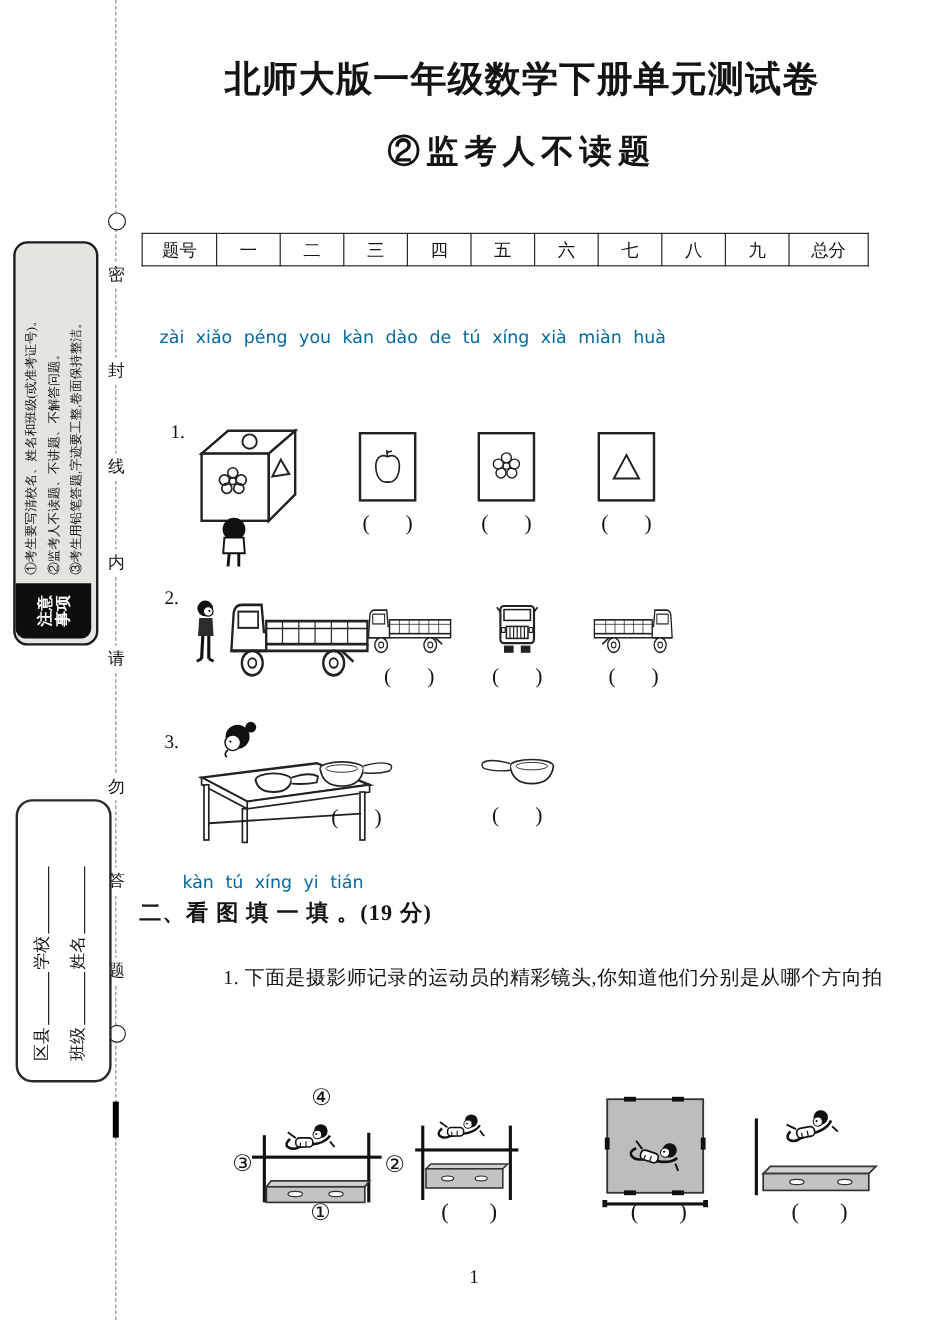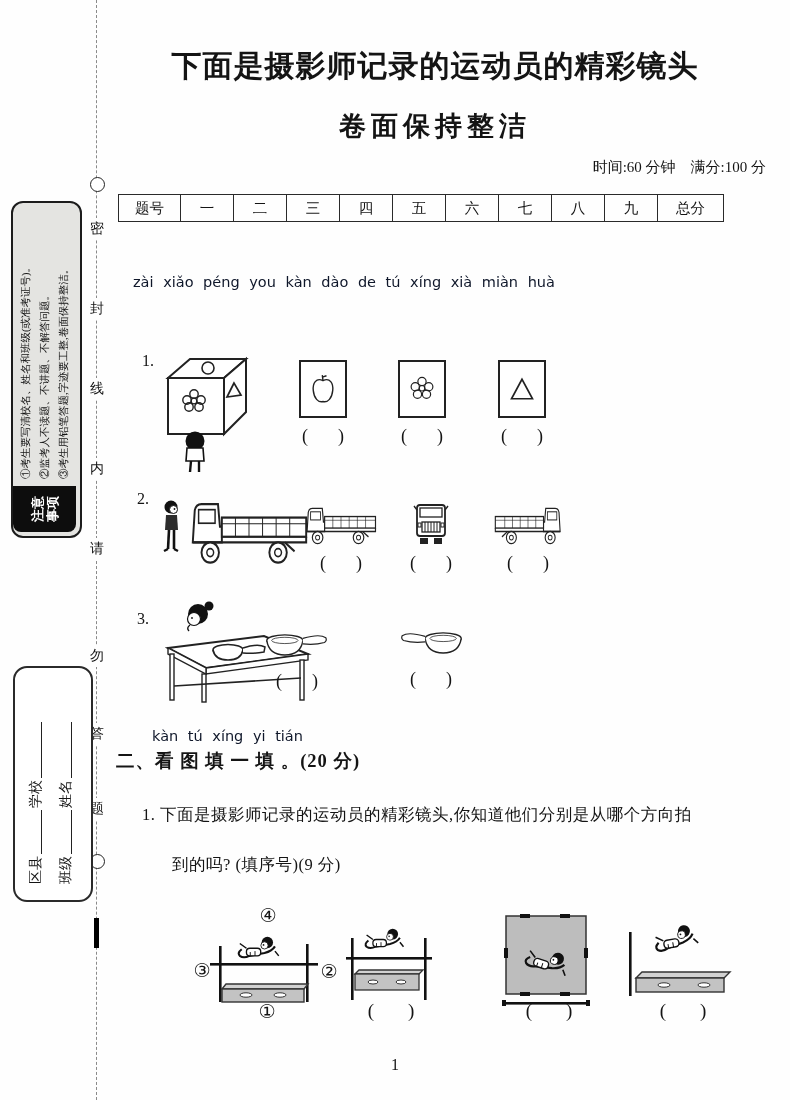--- a/index.html
+++ b/index.html
@@ -25,24 +25,24 @@
   .student-line{height:30px;line-height:30px;white-space:nowrap;}
   .uline{display:inline-block;border-bottom:1.3px solid #222;height:14px;vertical-align:-2px;margin:0 2px;}
   
   .title{position:absolute;left:85px;top:46px;width:700px;text-align:center;font-size:30px;font-weight:900;letter-spacing:1px;}
   .subtitle{position:absolute;left:85px;top:108px;width:700px;text-align:center;font-size:27px;font-weight:900;letter-spacing:5px;}
   .exam-info{position:absolute;left:400px;top:158px;width:366px;text-align:right;font-size:15px;}
   
   .score-table{position:absolute;left:118px;top:194px;border-collapse:collapse;}
   .score-table td{border:1.6px solid #2a2a2a;height:26px;text-align:center;font-size:14.5px;padding:0;}
   
-  .pinyin{position:absolute;font-family:"DejaVu Sans","Liberation Sans",sans-serif;font-size:14.5px;word-spacing:5px;color:#0f172a;}
+  .pinyin{position:absolute;font-family:"DejaVu Sans","Liberation Sans",sans-serif;font-size:14.5px;word-spacing:5px;color:#0369a1;}
   .q-head{position:absolute;font-size:18.5px;font-weight:bold;letter-spacing:1px;}
   .q-num{position:absolute;font-size:16px;}
-  .body-text{position:absolute;font-size:16.5px;letter-spacing:0.5px;}
+  .body-text{position:absolute;font-size:16.5px;letter-spacing:0.5px;margin-left:44px;}
   .opt{position:absolute;display:flex;flex-direction:column;align-items:center;width:80px;}
   .card{width:44px;height:54px;border:2px solid #222;display:flex;align-items:center;justify-content:center;background:#fff;}
   .paren{display:flex;justify-content:center;gap:30px;font-size:18px;line-height:20px;}
   .mt8{margin-top:8px;} .mt6{margin-top:6px;} .mt10{margin-top:10px;}
   .fig-paren{position:absolute;top:1000px;width:80px;display:flex;justify-content:center;gap:34px;font-size:19px;}
   .circ-num{position:absolute;width:24px;text-align:center;font-size:19px;font-family:"DejaVu Sans",sans-serif;}
   .page-num{position:absolute;left:0;top:1056px;width:790px;text-align:center;font-size:16px;}
   svg{display:block;}
 </style>
 </head>
@@ -112,23 +112,22 @@
     <div class="student-inner vrot">
       <div class="student-line">
         <span>区县</span><span class="uline" style="width:44px"></span><span>学校</span><span class="uline" style="width:56px"></span>
       </div>
       <div class="student-line">
         <span>班级</span><span class="uline" style="width:44px"></span><span>姓名</span><span class="uline" style="width:56px"></span>
       </div>
     </div>
   </div>
 
-  <div class="title">下面是摄影师记录的运动员的精彩镜头</div>
-  <div class="subtitle">卷面保持整洁</div>
-  <div class="exam-info">时间:60 分钟　满分:100 分</div>
+  <div class="title">北师大版一年级数学下册单元测试卷</div>
+  <div class="subtitle">②监考人不读题</div>
 
   <table class="score-table">
     <colgroup>
       <col style="width:62px">
         <col style="width:53px">
         <col style="width:53px">
         <col style="width:53px">
         <col style="width:53px">
         <col style="width:53px">
         <col style="width:53px">
@@ -309,23 +308,22 @@
         <path d="M56,10 Q80,3 89,9 Q91,13 87,16 Q73,20 56,18" fill="#fff" stroke="#222" stroke-width="1.7"></path>
       </g>
     </svg>
     <div class="paren mt10">
       <span>(</span>
         <span>)</span>
     </div>
   </div>
 
   <div class="pinyin" style="left:152px;top:728px">kàn tú xíng yi tián</div>
-  <div class="q-head" style="left:116px;top:748px">二、看 图 填 一 填 。(20 分)</div>
+  <div class="q-head" style="left:116px;top:748px">二、看 图 填 一 填 。(19 分)</div>
   <div class="body-text" style="left:142px;top:804px">1. 下面是摄影师记录的运动员的精彩镜头,你知道他们分别是从哪个方向拍</div>
-  <div class="body-text" style="left:172px;top:854px">到的吗? (填序号)(9 分)</div>
 
   <span class="circ-num" style="left:256px;top:904px">④</span>
   <span class="circ-num" style="left:190px;top:959px">③</span>
   <span class="circ-num" style="left:317px;top:960px">②</span>
   <span class="circ-num" style="left:255px;top:1000px">①</span>
   <svg class="abs" style="left:208px;top:932px" width="112" height="78" viewBox="0 0 112 78">
     <rect x="11" y="14" width="2.6" height="56" fill="#111"></rect>
     <rect x="98" y="12" width="2.6" height="58" fill="#111"></rect>
     <rect x="2" y="31" width="108" height="2.6" fill="#111"></rect>
     <polygon points="14,57 18,52 100,52 96,57" fill="#d2d2d2" stroke="#333" stroke-width="1.4"></polygon>

